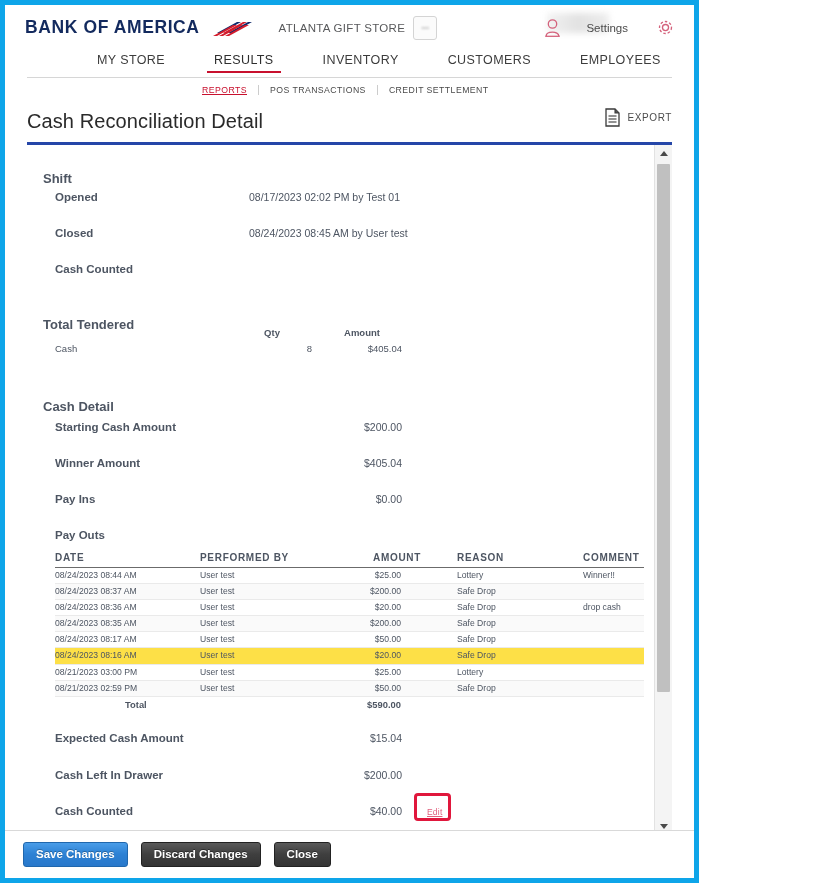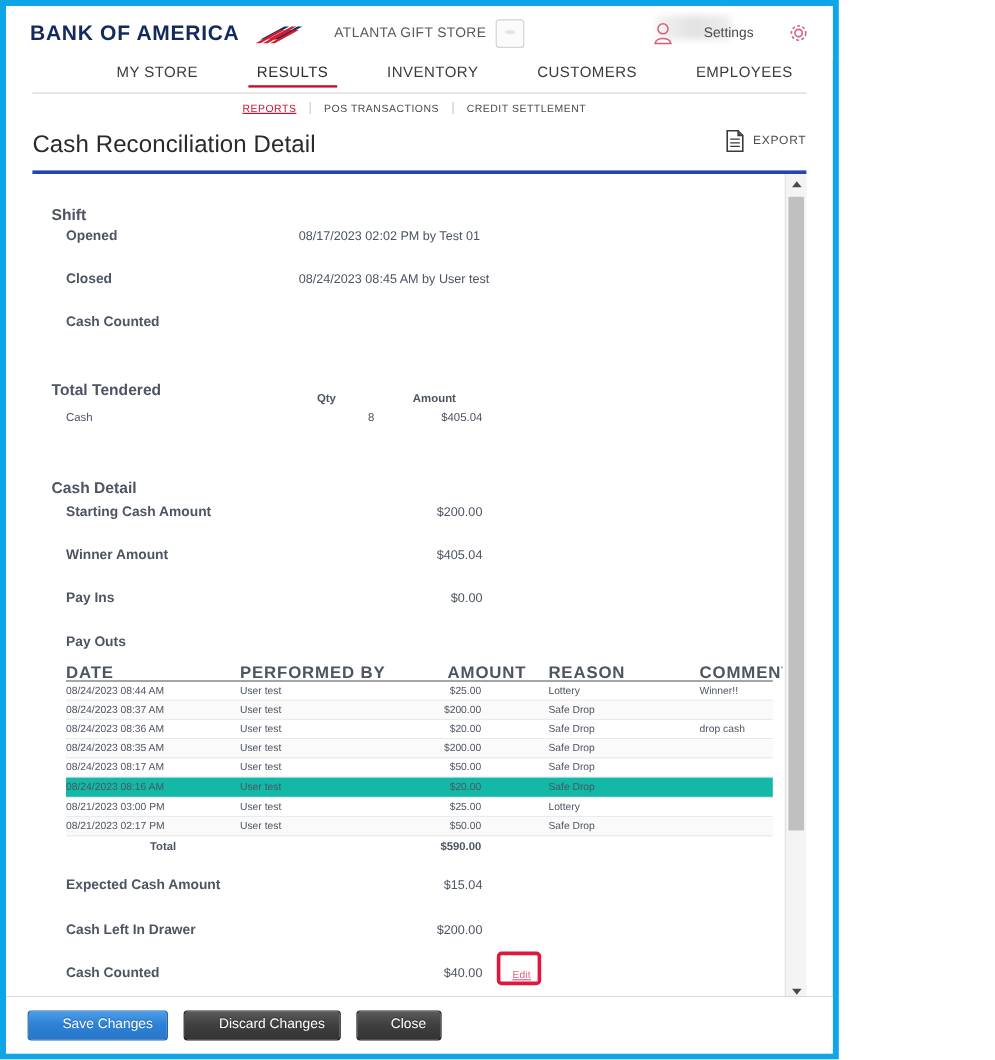--- a/index.html
+++ b/index.html
@@ -266,21 +266,21 @@
   
   .payouts { position: relative; margin-top: 2px; }
   .pt-head {
     position: relative;
     height: 16px;
     border-bottom: 1.5px solid #6b6b6b;
   }
   .pt-head span {
     position: absolute;
     top: 1px;
-    font-size: 14px;
+    font-size: 10px;
     font-weight: bold;
     letter-spacing: 0.7px;
     color: #4d5562;
     white-space: nowrap;
   }
   .pt-row {
     position: relative;
     height: 15.2px;
     border-bottom: 1px solid #eaeaea;
   }
@@ -366,23 +366,23 @@
     height: 47px;
     background: #ffffff;
     display: flex;
     align-items: center;
     padding-left: 18px;
     gap: 13px;
     box-sizing: border-box;
   }
   .btn {
     font-size: 11.5px;
-    font-weight: normal;
+    font-weight: bold;
     color: #ffffff;
-    padding: 5px 12px 6px 28px;
+    padding: 5px 12px 6px 12px;
     border-radius: 3px;
     border: 1px solid rgba(0,0,0,.45);
     white-space: nowrap;
     line-height: 1.1;
   }
   .btn.primary {
     background: linear-gradient(180deg,#4a9de8 0%, #2d81d4 48%, #2878cb 100%);
     border-color: #2067ad;
     text-shadow: 0 -1px 0 rgba(0,0,0,.28);
   }
@@ -570,36 +570,36 @@
               <span class="c" style="left: 402px;">Safe Drop</span>
               <span class="c" style="left: 528px;"></span>
             </div>
             <div class="pt-row">
               <span class="c" style="left: 0px;">08/24/2023 08:17 AM</span>
               <span class="c" style="left: 145px;">User test</span>
               <span class="c amt" style="left: 274px;">$50.00</span>
               <span class="c" style="left: 402px;">Safe Drop</span>
               <span class="c" style="left: 528px;"></span>
             </div>
-            <div class="pt-row" style="background: #14b8a6;">
+            <div class="pt-row" style="background: #fde047;">
               <span class="c" style="left: 0px;">08/24/2023 08:16 AM</span>
               <span class="c" style="left: 145px;">User test</span>
               <span class="c amt" style="left: 274px;">$20.00</span>
               <span class="c" style="left: 402px;">Safe Drop</span>
               <span class="c" style="left: 528px;"></span>
             </div>
             <div class="pt-row">
               <span class="c" style="left: 0px;">08/21/2023 03:00 PM</span>
               <span class="c" style="left: 145px;">User test</span>
               <span class="c amt" style="left: 274px;">$25.00</span>
               <span class="c" style="left: 402px;">Lottery</span>
               <span class="c" style="left: 528px;"></span>
             </div>
             <div class="pt-row" style="background: rgb(250, 250, 250);">
-              <span class="c" style="left: 0px;">08/21/2023 02:17 PM</span>
+              <span class="c" style="left: 0px;">08/21/2023 02:59 PM</span>
               <span class="c" style="left: 145px;">User test</span>
               <span class="c amt" style="left: 274px;">$50.00</span>
               <span class="c" style="left: 402px;">Safe Drop</span>
               <span class="c" style="left: 528px;"></span>
             </div>
           </div>
 
         <div class="pt-total">
           <span class="c" style="left:70px;">Total</span>
           <span class="c amt" style="left:274px;">$590.00</span>

